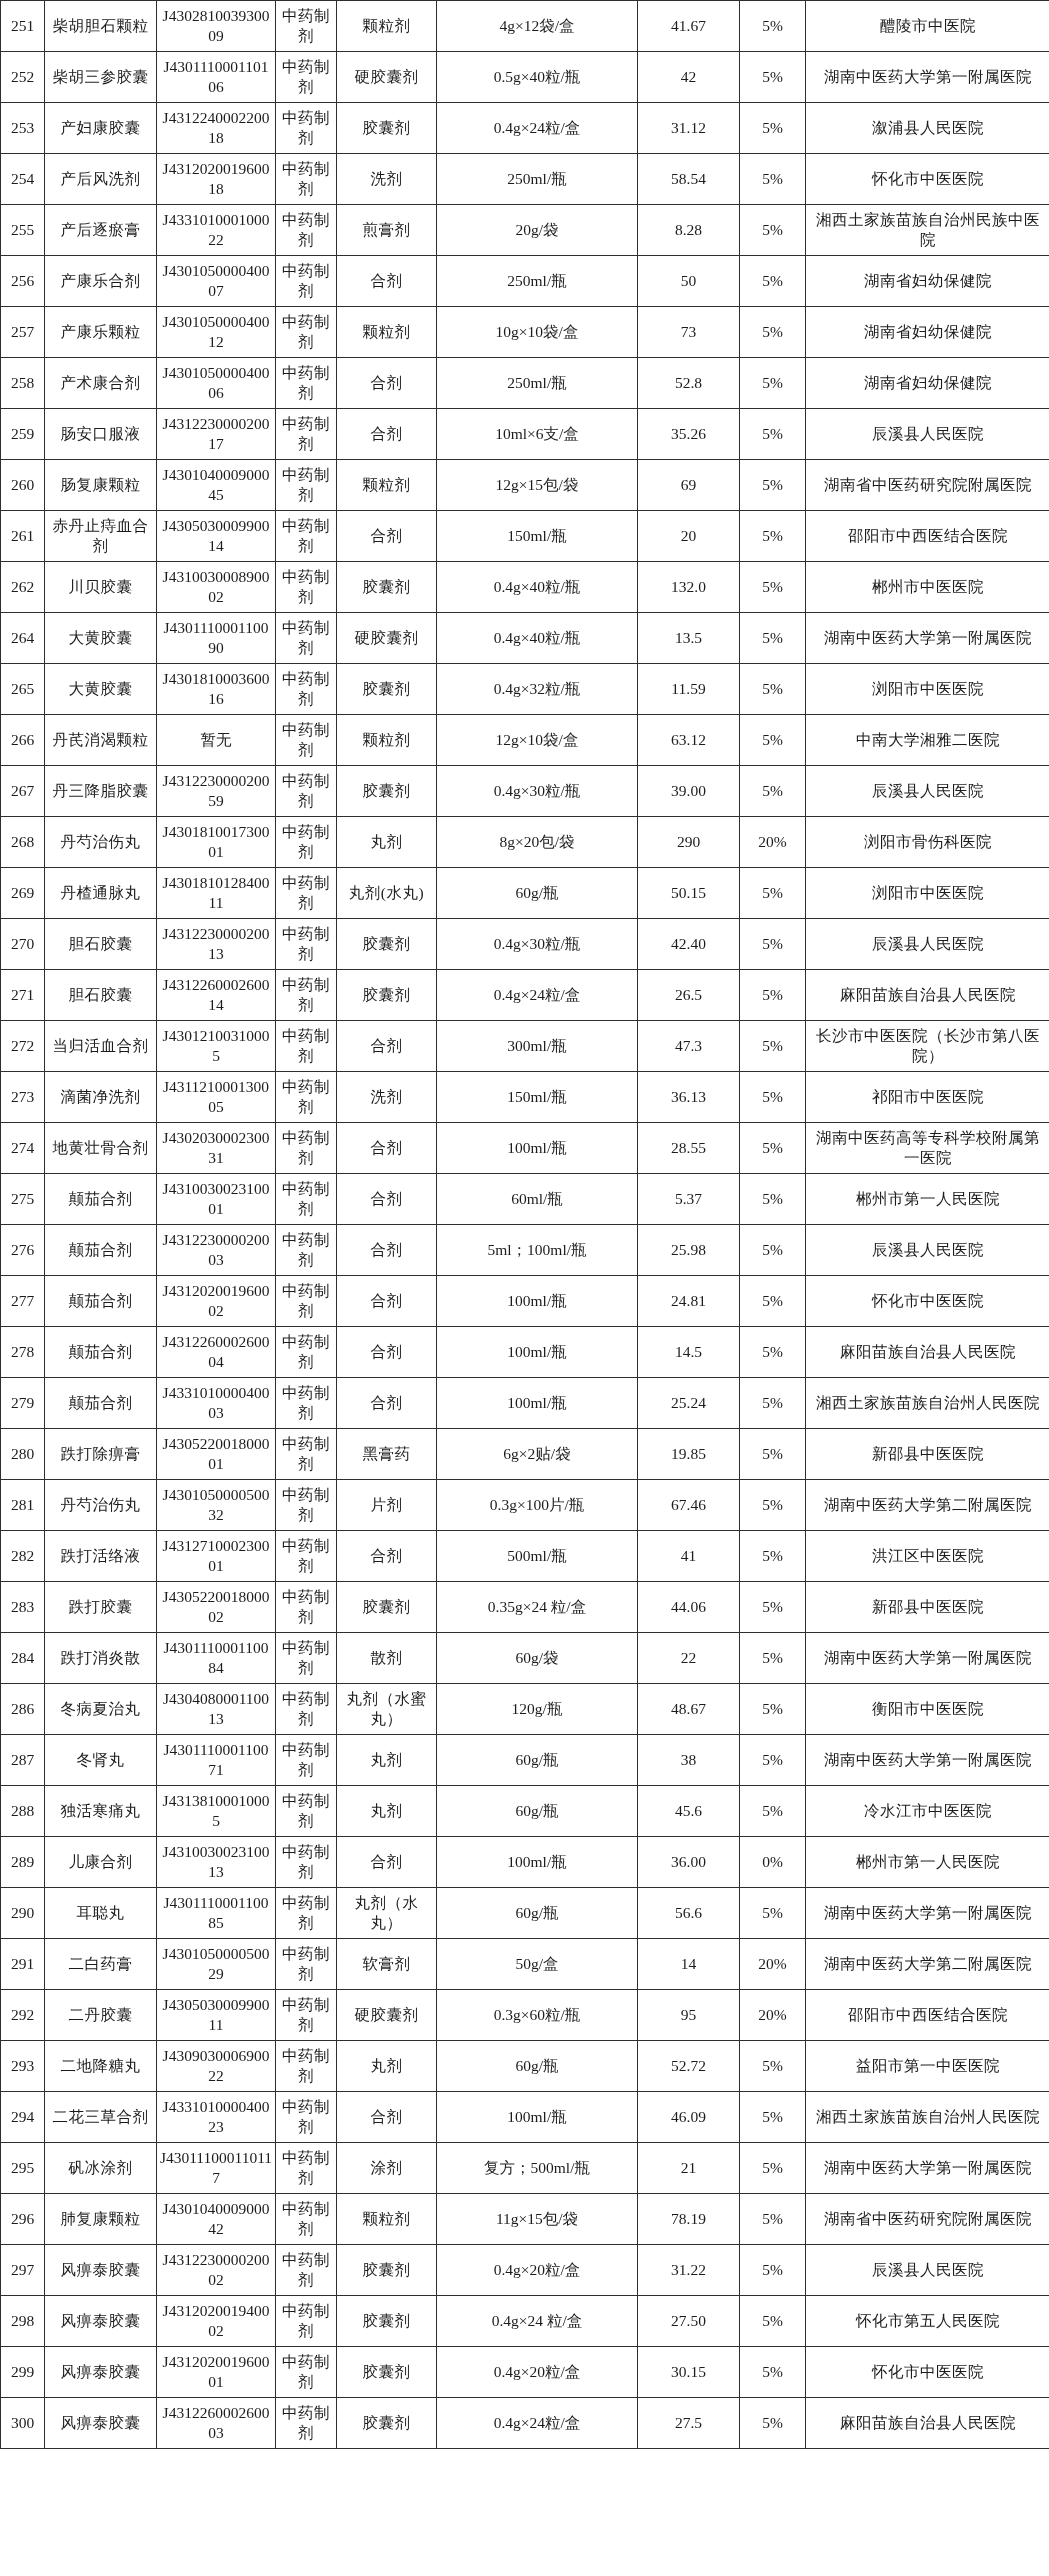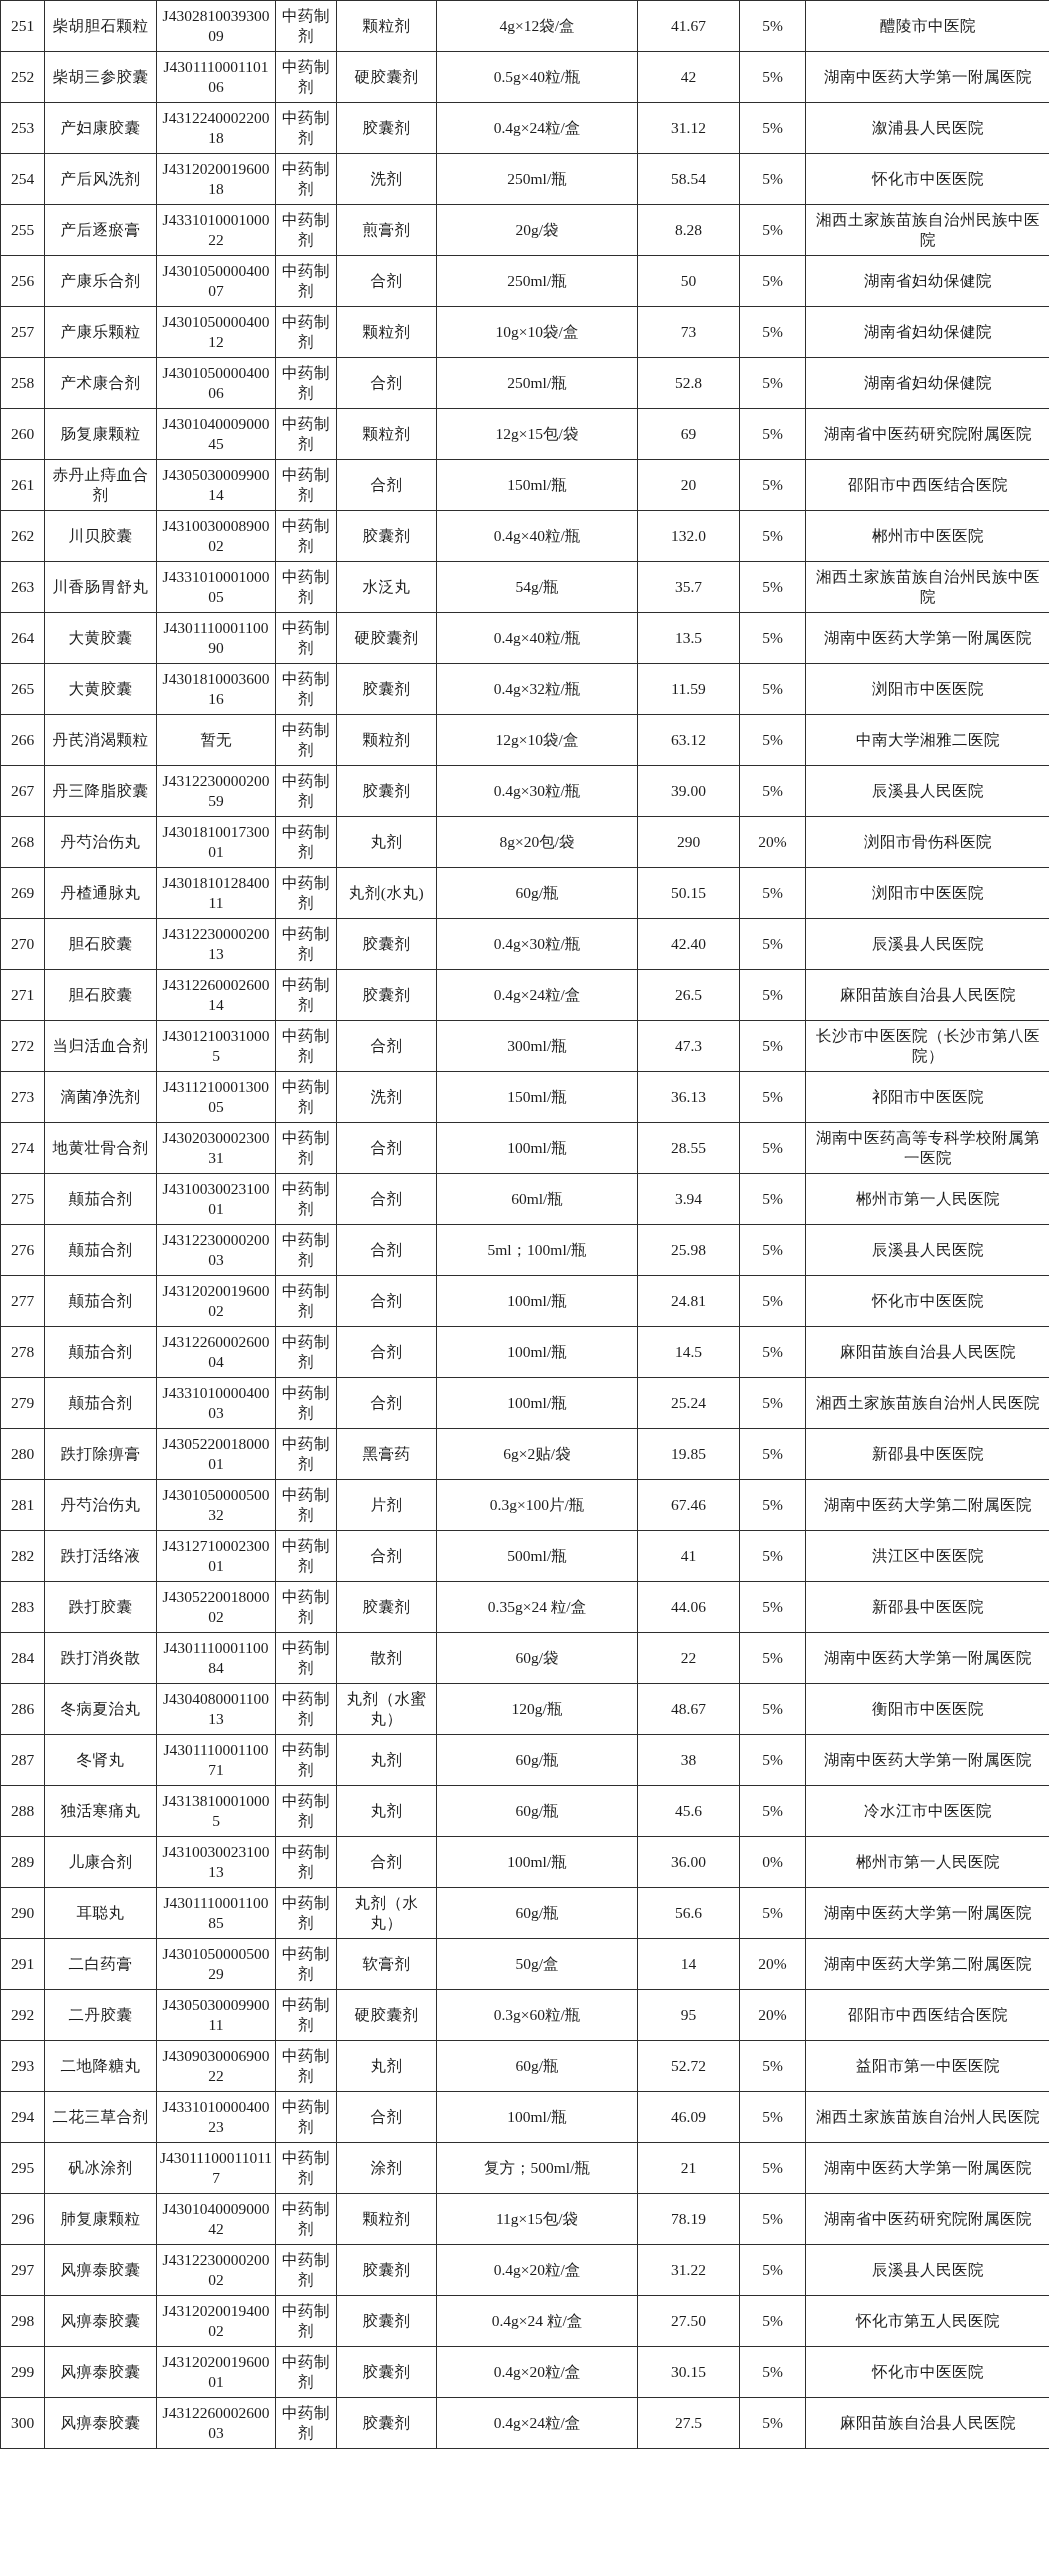--- a/index.html
+++ b/index.html
@@ -147,20 +147,31 @@
     <td class="cell-name">产术康合剂</td>
     <td class="cell-code">J430105000040006</td>
     <td class="cell-category">中药制剂</td>
     <td class="cell-form">合剂</td>
     <td class="cell-spec">250ml/瓶</td>
     <td class="cell-price">52.8</td>
     <td class="cell-ratio">5%</td>
     <td class="cell-hospital">湖南省妇幼保健院</td>
   </tr>
         <tr>
+    <td class="cell-no">259</td>
+    <td class="cell-name">肠安口服液</td>
+    <td class="cell-code">J431223000020017</td>
+    <td class="cell-category">中药制剂</td>
+    <td class="cell-form">合剂</td>
+    <td class="cell-spec">10ml×6支/盒</td>
+    <td class="cell-price">35.26</td>
+    <td class="cell-ratio">5%</td>
+    <td class="cell-hospital">辰溪县人民医院</td>
+  </tr>
+        <tr>
     <td class="cell-no">260</td>
     <td class="cell-name">肠复康颗粒</td>
     <td class="cell-code">J430104000900045</td>
     <td class="cell-category">中药制剂</td>
     <td class="cell-form">颗粒剂</td>
     <td class="cell-spec">12g×15包/袋</td>
     <td class="cell-price">69</td>
     <td class="cell-ratio">5%</td>
     <td class="cell-hospital">湖南省中医药研究院附属医院</td>
   </tr>
@@ -178,31 +189,20 @@
         <tr>
     <td class="cell-no">262</td>
     <td class="cell-name">川贝胶囊</td>
     <td class="cell-code">J431003000890002</td>
     <td class="cell-category">中药制剂</td>
     <td class="cell-form">胶囊剂</td>
     <td class="cell-spec">0.4g×40粒/瓶</td>
     <td class="cell-price">132.0</td>
     <td class="cell-ratio">5%</td>
     <td class="cell-hospital">郴州市中医医院</td>
-  </tr>
-        <tr>
-    <td class="cell-no">263</td>
-    <td class="cell-name">川香肠胃舒丸</td>
-    <td class="cell-code">J433101000100005</td>
-    <td class="cell-category">中药制剂</td>
-    <td class="cell-form">水泛丸</td>
-    <td class="cell-spec">54g/瓶</td>
-    <td class="cell-price">35.7</td>
-    <td class="cell-ratio">5%</td>
-    <td class="cell-hospital">湘西土家族苗族自治州民族中医院</td>
   </tr>
         <tr>
     <td class="cell-no">264</td>
     <td class="cell-name">大黄胶囊</td>
     <td class="cell-code">J430111000110090</td>
     <td class="cell-category">中药制剂</td>
     <td class="cell-form">硬胶囊剂</td>
     <td class="cell-spec">0.4g×40粒/瓶</td>
     <td class="cell-price">13.5</td>
     <td class="cell-ratio">5%</td>
@@ -318,21 +318,21 @@
     <td class="cell-ratio">5%</td>
     <td class="cell-hospital">湖南中医药高等专科学校附属第一医院</td>
   </tr>
         <tr>
     <td class="cell-no">275</td>
     <td class="cell-name">颠茄合剂</td>
     <td class="cell-code">J431003002310001</td>
     <td class="cell-category">中药制剂</td>
     <td class="cell-form">合剂</td>
     <td class="cell-spec">60ml/瓶</td>
-    <td class="cell-price">3.94</td>
+    <td class="cell-price">5.37</td>
     <td class="cell-ratio">5%</td>
     <td class="cell-hospital">郴州市第一人民医院</td>
   </tr>
         <tr>
     <td class="cell-no">276</td>
     <td class="cell-name">颠茄合剂</td>
     <td class="cell-code">J431223000020003</td>
     <td class="cell-category">中药制剂</td>
     <td class="cell-form">合剂</td>
     <td class="cell-spec">5ml；100ml/瓶</td>

